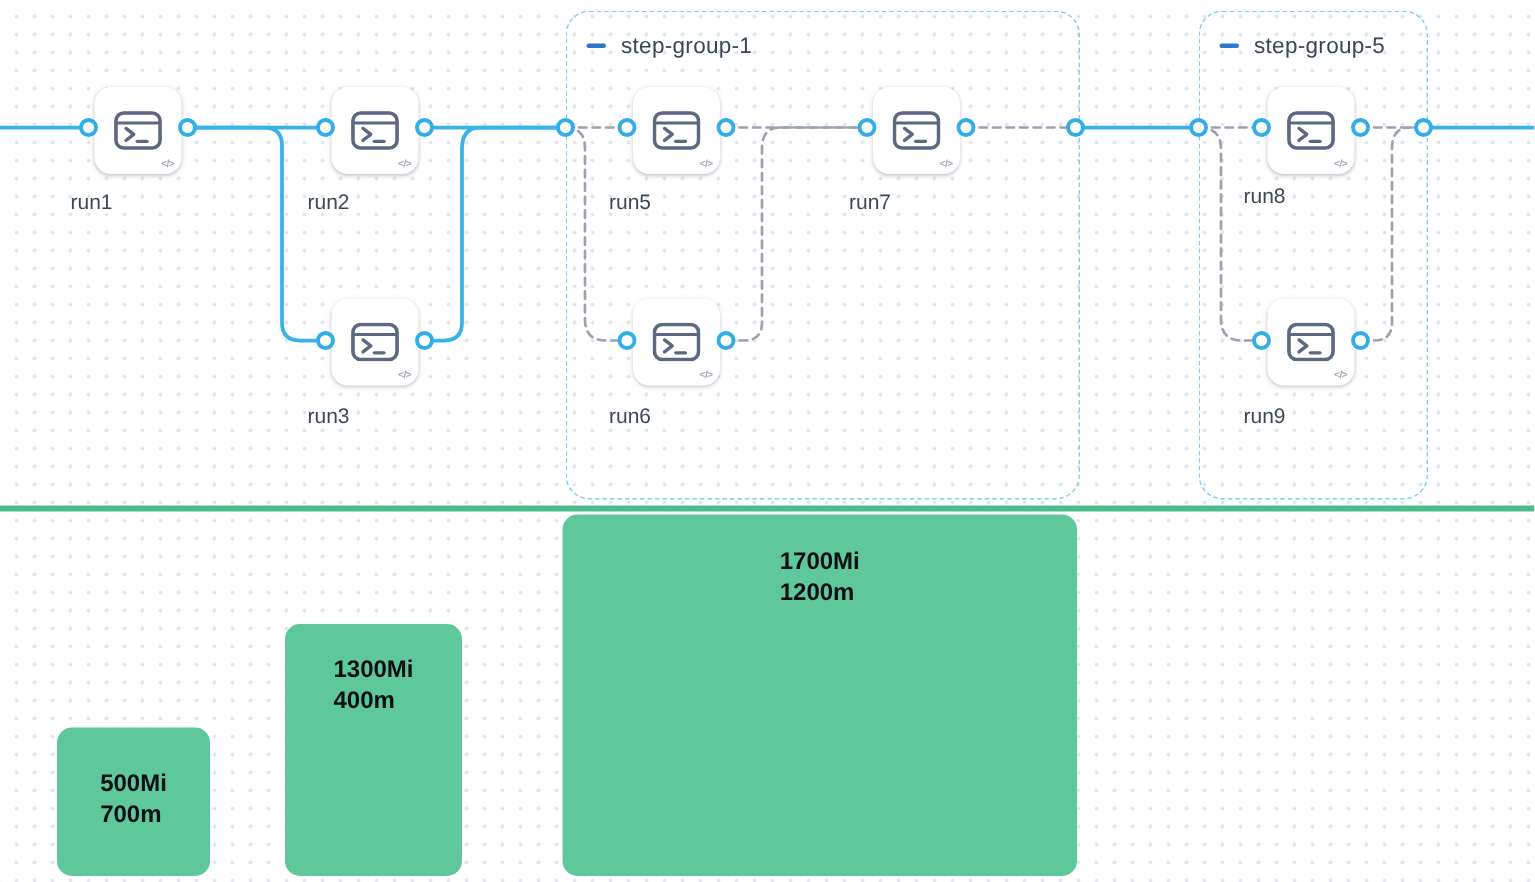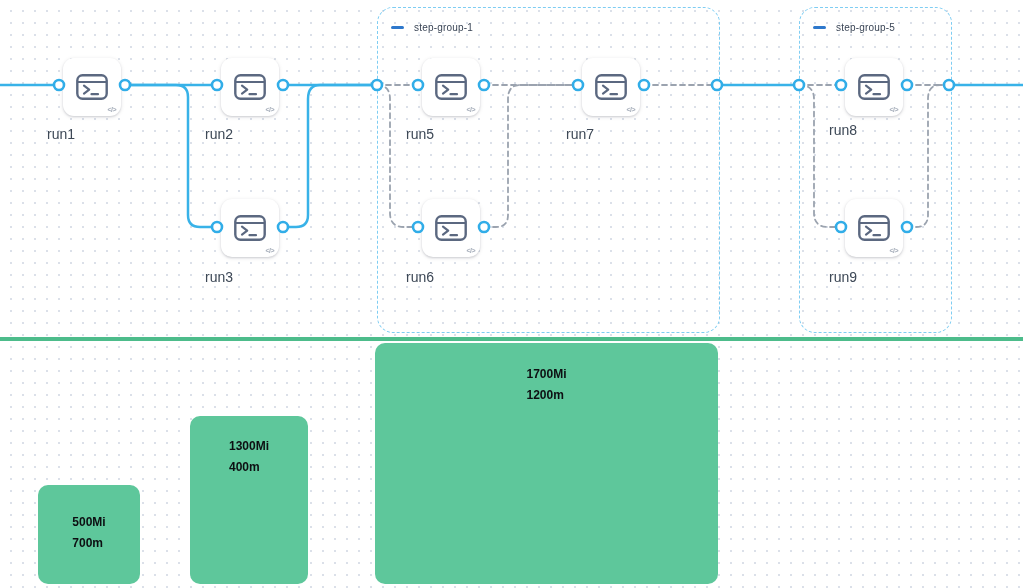--- a/index.html
+++ b/index.html
@@ -7,32 +7,32 @@
   .canvas{
     position:relative;width:1023px;height:588px;overflow:hidden;background:#ffffff;
     background-image:radial-gradient(circle,#dbe0e9 1px, rgba(0,0,0,0) 1.2px);
     background-size:12px 12px;background-position:5px 5px;
   }
   .group{
     position:absolute;border:1.6px dashed #7ecdf3;border-radius:16px;z-index:1;background:transparent;
   }
   .group-title{position:absolute;top:14px;left:13px;display:flex;align-items:center;gap:10px;}
   .minus-icon{width:13px;height:3.2px;border-radius:2px;background:#2e78cc;display:inline-block;}
-  .group-label{font-size:10px;color:#3a4556;letter-spacing:.2px;}
+  .group-label{font-size:15px;color:#3a4556;letter-spacing:.2px;}
   .layer-svg{position:absolute;left:0;top:0;z-index:4;pointer-events:none;}
   .node{
     position:absolute;width:58px;height:58px;background:#fff;border-radius:11px;z-index:3;
     box-shadow:0 1px 2px rgba(16,24,40,.14),0 1px 4px rgba(16,24,40,.10);
     display:flex;align-items:center;justify-content:center;
   }
   .code-badge{position:absolute;right:5px;bottom:3px;font-size:7px;font-weight:bold;color:#a3abb8;letter-spacing:-.5px;}
   .node-label{position:absolute;width:90px;font-size:14px;color:#3d4856;z-index:3;}
   .sep{position:absolute;left:0;top:337px;width:1023px;height:4px;background:#4dbc8b;z-index:2;}
   .bar{position:absolute;background:#5ec79b;border-radius:10px;z-index:2;text-align:center;}
-  .bar-text{display:inline-block;text-align:left;font-size:12px;font-weight:bold;color:#0d0f12;line-height:21px;}
+  .bar-text{display:inline-block;text-align:left;font-size:16px;font-weight:bold;color:#0d0f12;line-height:21px;}
   .bar-text span{display:block;}
 </style>
 </head>
 <body>
 
 <svg width="0" height="0" style="position:absolute">
   <symbol id="term-icon" viewBox="0 0 32 26">
     <rect x="1.3" y="1.3" width="29.4" height="23.4" rx="5.2" fill="none" stroke="#5b6880" stroke-width="2.4"></rect>
     <line x1="1.3" y1="8" x2="30.7" y2="8" stroke="#5b6880" stroke-width="2"></line>
     <path d="M8,11.6 L13.2,15.6 L8,19.6" fill="none" stroke="#5b6880" stroke-width="2.2" stroke-linecap="round" stroke-linejoin="round"></path>

